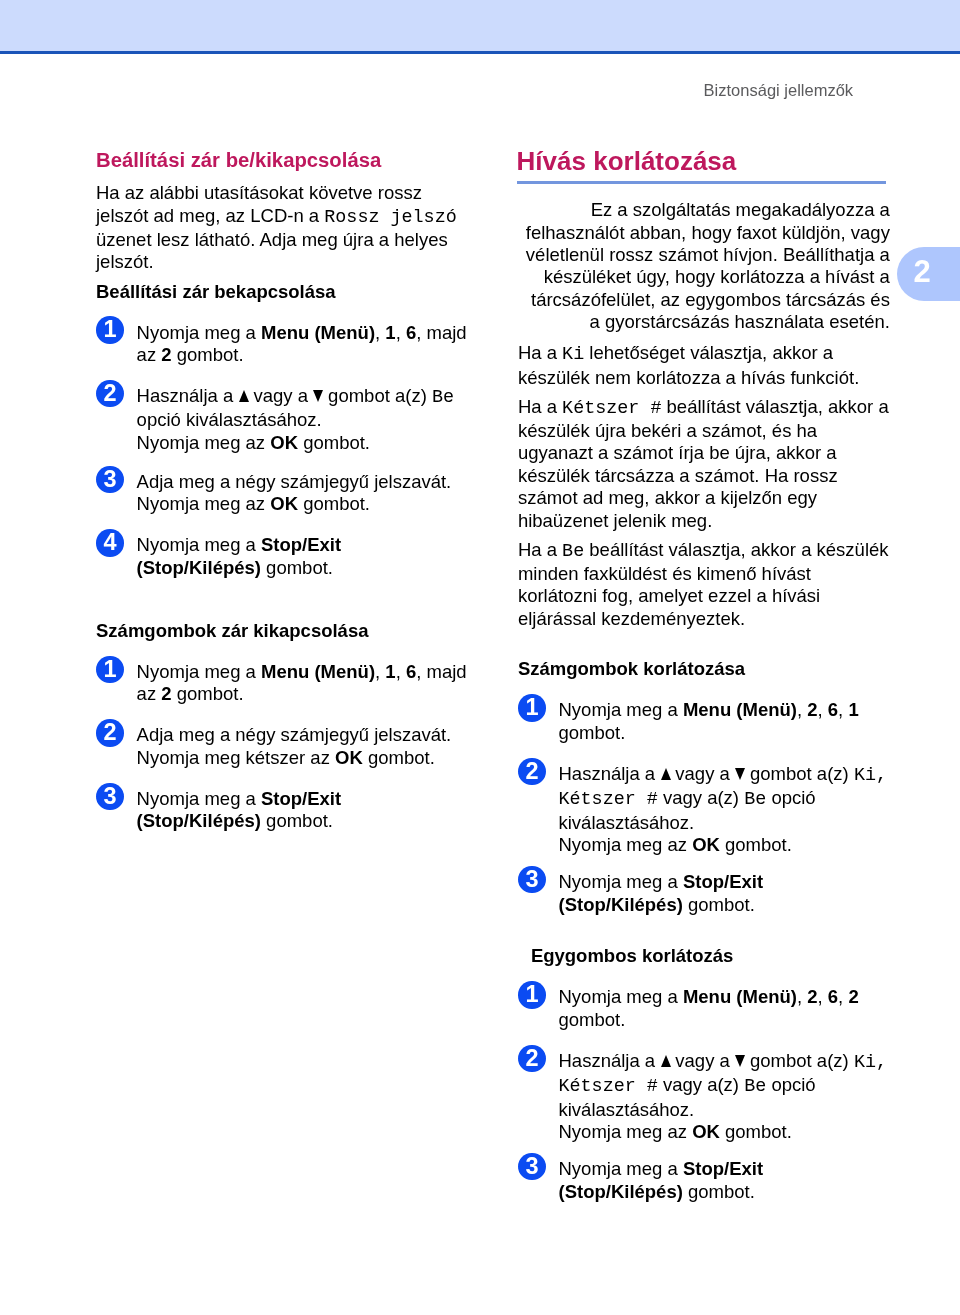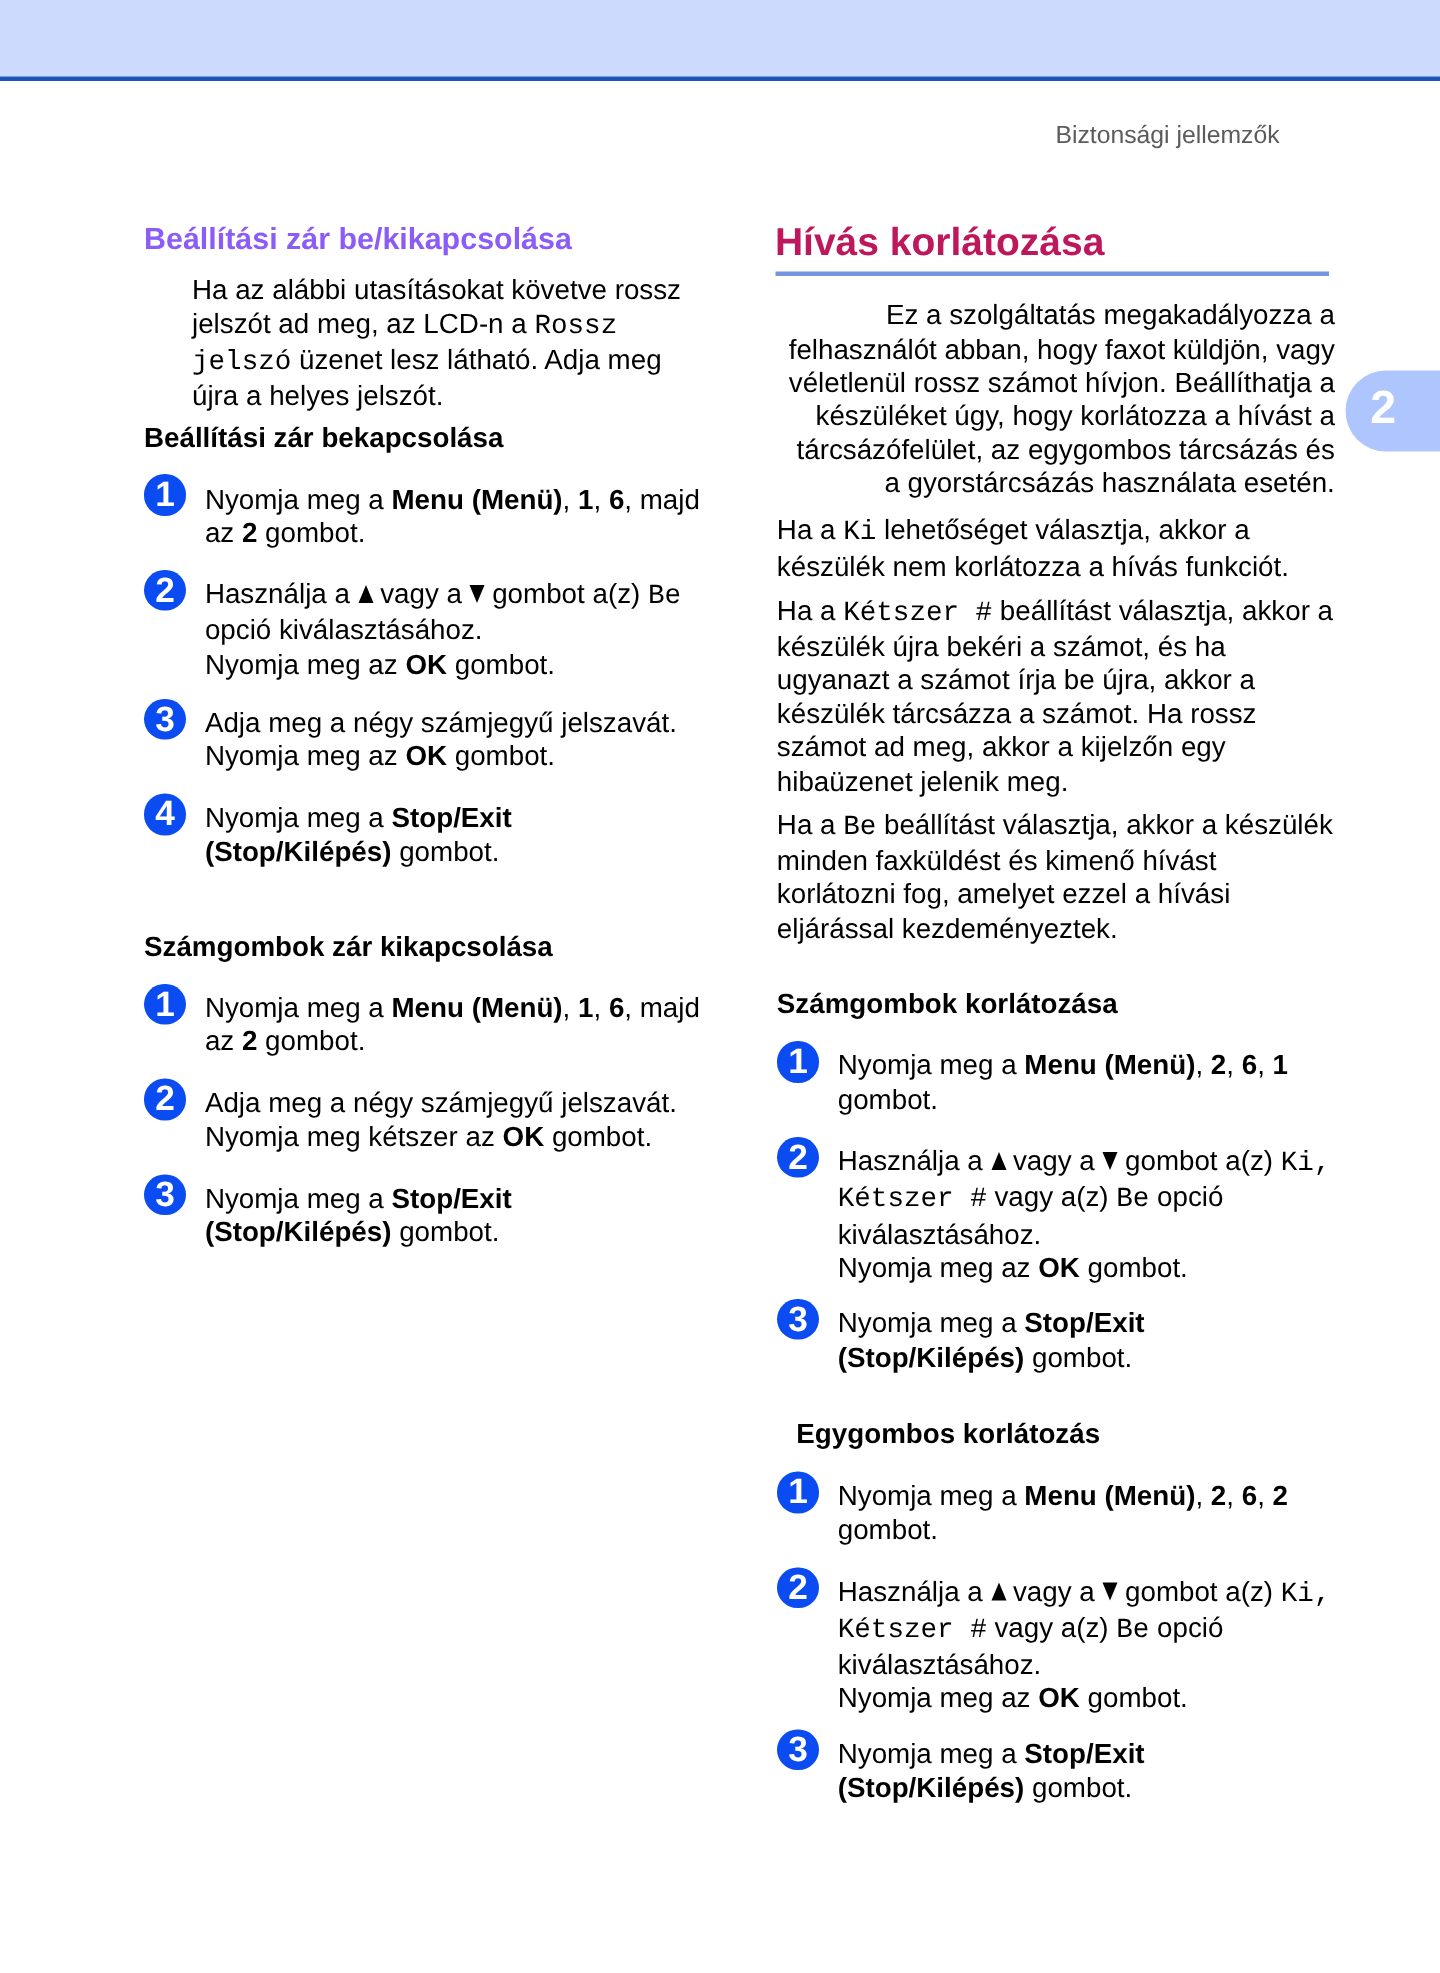--- a/index.html
+++ b/index.html
@@ -25,21 +25,21 @@
 
   .col { position:absolute; }
   .col-left  { left:96px;    top:0; width:382px; }
   .col-right { left:517.9px; top:0; width:372px; }
 
   
   .h-big { margin:0; font-size:26.0px; font-weight:bold; color:#be185d;
            line-height:26px; margin-left:-1.3px; }
   .sec-rule { height:3.6px; background:#7396de; }
 
-  .h-mid { margin:0; font-size:20.3px; font-weight:bold; color:#8b5cf6; line-height:22.4px; }
+  .h-mid { margin:0; font-size:20.3px; font-weight:bold; color:#be185d; line-height:22.4px; }
   .h-sub { margin:0; font-size:18.5px; font-weight:bold; color:#000; line-height:22.4px; }
 
   p.body { margin:0; font-size:18.5px; line-height:22.4px; color:#000; }
   .mono { font-family:"Liberation Mono", monospace; font-size:18.4px; }
   .bld { font-weight:bold; }
 
   
   .tri { display:inline-block; width:9.9px; height:12px; position:relative; top:0.1px; }
   .tri i { position:absolute; left:0.3px; bottom:0; width:0; height:0;
            border-left:5.4px solid transparent; border-right:5.4px solid transparent; }
@@ -62,21 +62,21 @@
 <div class="page">
   <div class="top-band"></div>
   <div class="top-rule"></div>
   <div class="running-head">Biztonsági jellemzők</div>
 
   <div class="chapter-tab"></div>
   <span class="chapter-num">2</span>
 
   <div class="col col-left" id="col-left">
       <div class="h-mid" style="position: absolute; left: 0px; right: 0px; top: 148.612px;">Beállítási zár be/kikapcsolása</div>
-      <p class="body" style="position: absolute; left: 0px; right: 16px; top: 182.186px; margin-left: 32px;"><span>Ha az alábbi utasításokat követve rossz jelszót ad meg, az LCD-n a </span><span class="mono">Rossz jelszó</span><span> üzenet lesz látható. Adja meg újra a helyes jelszót.</span></p>
+      <p class="body" style="position: absolute; left: 0px; right: 16px; top: 182.186px;"><span>Ha az alábbi utasításokat követve rossz jelszót ad meg, az LCD-n a </span><span class="mono">Rossz jelszó</span><span> üzenet lesz látható. Adja meg újra a helyes jelszót.</span></p>
       <div class="h-sub" style="position: absolute; left: 0px; right: 0px; top: 281.286px;">Beállítási zár bekapcsolása</div>
       <div></div>
       <div class="step" style="position: absolute; left: 0px; right: 0px; padding-left: 40.6px; top: 321.586px;">
         <span class="bullet"><b>1</b></span>
         <span class="steptext"><span>Nyomja meg a </span><span class="bld">Menu (Menü)</span><span>, </span><span class="bld">1</span><span>, </span><span class="bld">6</span><span>, majd az </span><span class="bld">2</span><span> gombot.</span></span>
       </div>
       <div class="step" style="position: absolute; left: 0px; right: 0px; padding-left: 40.6px; top: 385.036px;">
         <span class="bullet"><b>2</b></span>
         <span class="steptext"><span>Használja a </span><span class="tri up"><i></i></span><span> vagy a </span><span class="tri down"><i></i></span><span> gombot a(z) </span><span class="mono">Be</span><span> opció kiválasztásához.</span><br><span>Nyomja meg az </span><span class="bld">OK</span><span> gombot.</span></span>
       </div>

